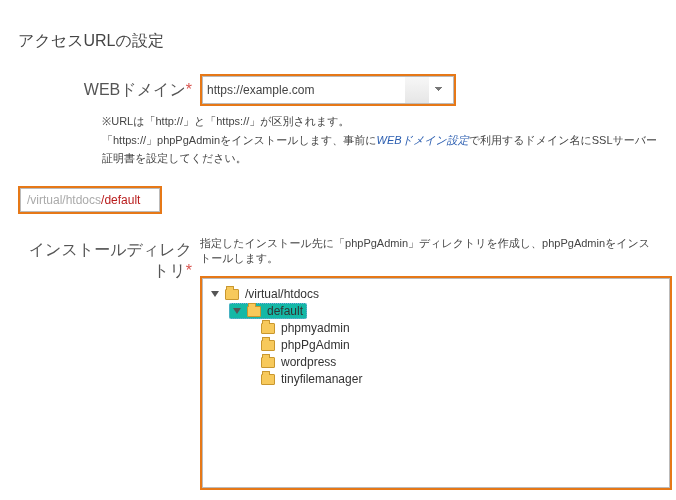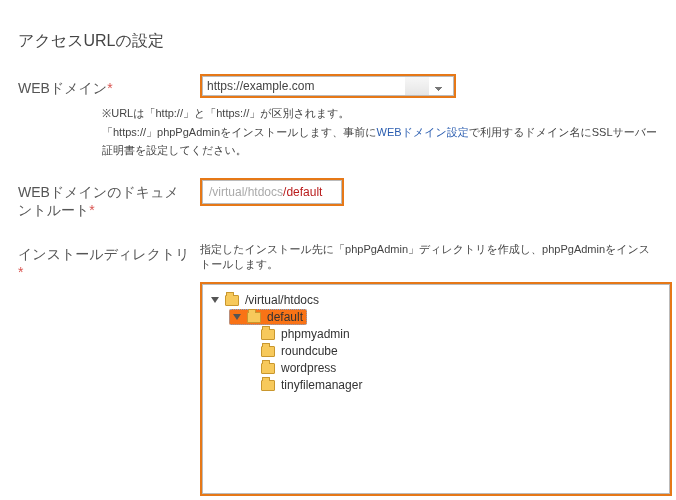--- a/index.html
+++ b/index.html
@@ -19,41 +19,42 @@
     margin: 9px 0 22px 0;
   }
   .row {
     display: flex;
     align-items: flex-start;
     margin-bottom: 6px;
   }
   .label-col {
     width: 182px;
     flex: 0 0 182px;
+    text-align: right;
     padding-right: 8px;
     padding-top: 6px;
-    font-size: 14px;
+    font-size: 16px;
     color: #555;
   }
   .label-col .req { color: #d9534f; }
   .field-col {
     flex: 1 1 auto;
     min-width: 0;
   }
   .highlight-box {
     display: inline-block;
     border: 2px solid #e67817;
     padding: 0;
   }
   .domain-select-wrap {
     width: 256px;
   }
   select.domain-select {
     width: 100%;
-    height: 20px;
+    height: 28px;
     font-size: 12px;
     border: 1px solid #bbb;
     background: #fff;
     padding: 2px 4px;
     color: #444;
     appearance: none;
     -webkit-appearance: none;
     background-image:
       linear-gradient(45deg, transparent 50%, #777 50%),
       linear-gradient(135deg, #777 50%, transparent 50%),
@@ -65,21 +66,21 @@
     background-size: 4px 4px, 4px 4px, 24px 100%;
     background-repeat: no-repeat;
   }
   .note-block {
     margin-left: 84px;
     font-size: 11px;
     color: #444;
     line-height: 1.7;
     margin-bottom: 18px;
   }
-  .note-block .link { color: #2a5db0; }
+  .note-block .link { color: #2a5db0; font-style: italic; }
   .docroot-field {
     display: inline-flex;
     align-items: center;
     border: 1px solid #bbb;
     height: 24px;
     padding: 0 6px;
     font-size: 12px;
     background: #fff;
     min-width: 140px;
   }
@@ -99,21 +100,21 @@
     overflow: auto;
     font-size: 12px;
     color: #333;
     position: relative;
     scrollbar-width: thin;
   }
   .tree ul { list-style: none; margin: 0; padding: 0 0 0 18px; }
   .tree > ul { padding-left: 2px; }
   .tree li { margin: 1px 0; white-space: nowrap; }
   .tree .line { display: inline-flex; align-items: center; gap: 2px; padding: 1px 4px 1px 0; border-radius: 2px; }
-  .tree .line.selected { background: #f97316; border: 1px dotted #7aa9e0; padding: 0 3px; }
+  .tree .line.selected { background: #14b8a6; border: 1px dotted #7aa9e0; padding: 0 3px; }
   .caret {
     display: inline-block;
     width: 10px; height: 10px;
     position: relative;
     margin-right: 2px;
   }
   .caret::before {
     content: "";
     position: absolute;
     left: 1px; top: 0;
@@ -181,23 +182,20 @@
     </div>
   </div>
   <div class="note-block">
     <div>※URLは「http://」と「https://」が区別されます。</div>
     <div>
       <span>「https://」phpPgAdminをインストールします、事前に</span><span class="link">WEBドメイン設定</span><span>で利用するドメイン名にSSLサーバー証明書を設定してください。</span>
     </div>
   </div>
 
   <div class="row" style="margin-bottom:20px;">
-    <div class="label-col">
-      <span>WEBドメインのドキュメントルート</span><span class="req">*</span>
-    </div>
     <div class="field-col">
       <span class="highlight-box">
         <span class="docroot-field">
           <span class="docroot-placeholder">/virtual/htdocs</span>
             <span class="docroot-value">/default</span>
         </span>
       </span>
     </div>
   </div>
 
@@ -229,21 +227,21 @@
                         <span class="line">
                           <span class="caret blank"></span>
                           <span class="folder-icon"></span>
                           <span>phpmyadmin</span>
                         </span>
                       </li>
                       <li>
                         <span class="line">
                           <span class="caret blank"></span>
                           <span class="folder-icon"></span>
-                          <span>roundcube</span>
+                          <span>phpPgAdmin</span>
                         </span>
                       </li>
                       <li>
                         <span class="line">
                           <span class="caret blank"></span>
                           <span class="folder-icon"></span>
                           <span>wordpress</span>
                         </span>
                       </li>
                       <li>

